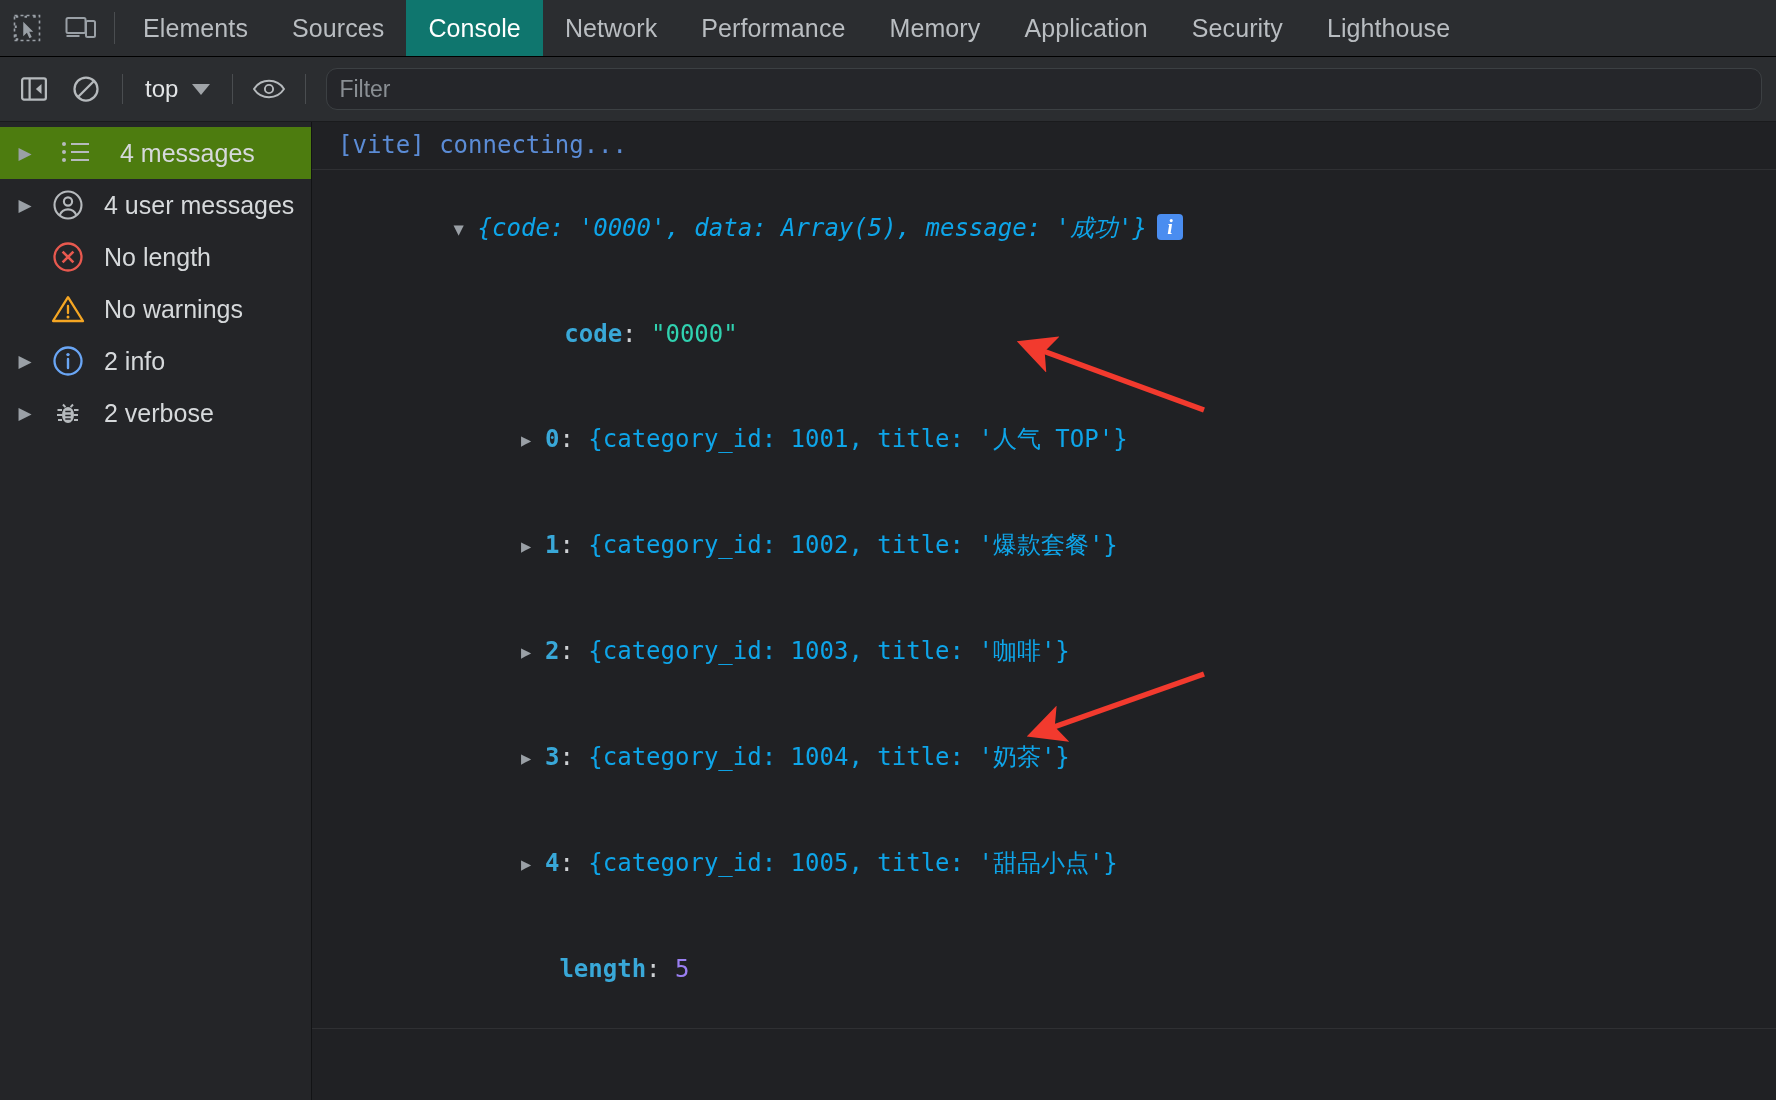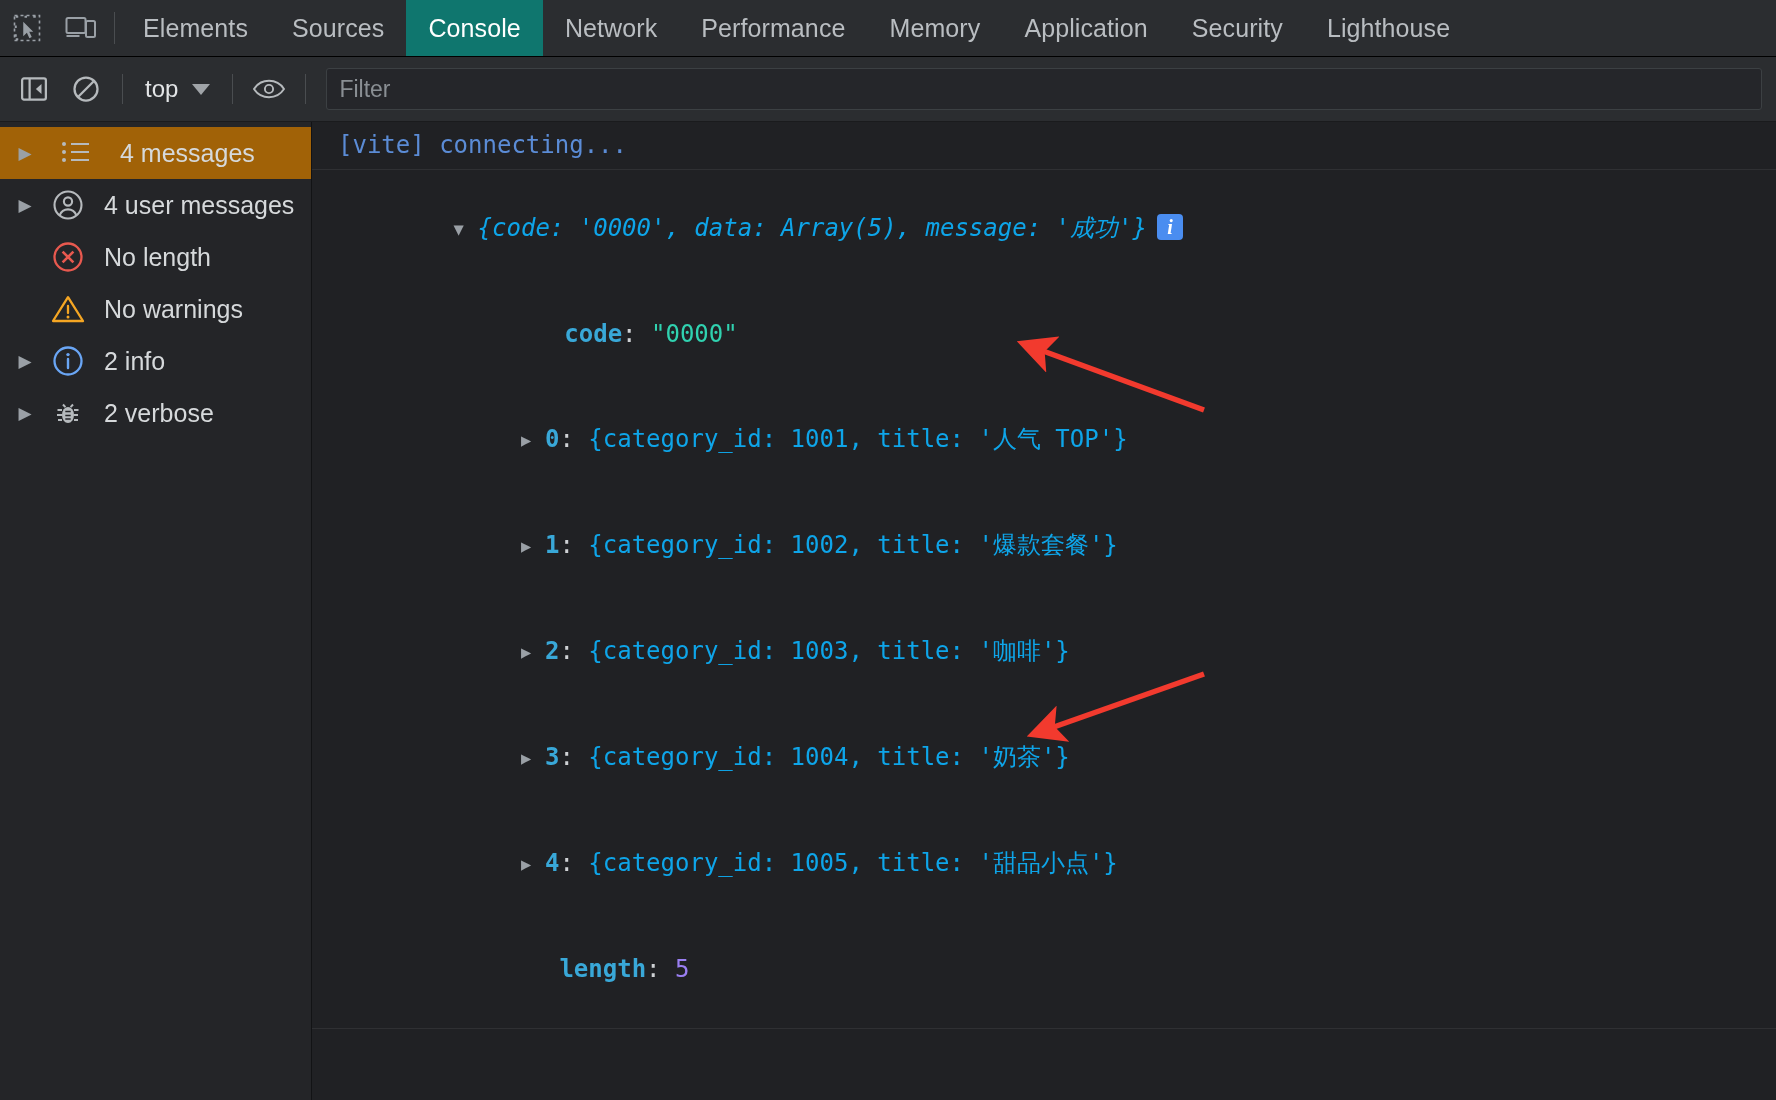--- a/index.html
+++ b/index.html
@@ -70,21 +70,21 @@
     border-right:9px solid transparent;
     border-top:11px solid #a0a4a8;
   }
   #filter-input {
     flex:1;
     height:42px;
     margin-left:10px;
     margin-right:6px;
     background:#25262a;
     border:1px solid #3c4043;
-    border-radius:3px;
+    border-radius:11px;
     color:#d0d3d6;
     font-size:23px;
     font-family:"Liberation Sans", sans-serif;
     padding:0 12px;
     outline:none;
   }
   #filter-input::placeholder { color:#8a8f94; }
 
   
   #split { display:flex; height:1100px; }
@@ -96,21 +96,21 @@
     flex:0 0 312px;
   }
   .side-row {
     height:52px;
     display:flex; align-items:center;
     padding-left:8px;
     font-size:25px;
     color:#d6d9db;
     gap:0;
   }
-  .side-row.selected { background:#a16207;gap:8px; }
+  .side-row.selected { background:#4d7c0f;gap:8px; }
   .tri {
     width:34px; text-align:center;
     color:#9aa0a6;
     font-size:16px;
     flex:0 0 34px;
   }
   .tri.empty { visibility:hidden; }
   .side-ico {
     width:52px; flex:0 0 52px;
     display:flex; align-items:center; justify-content:center;

